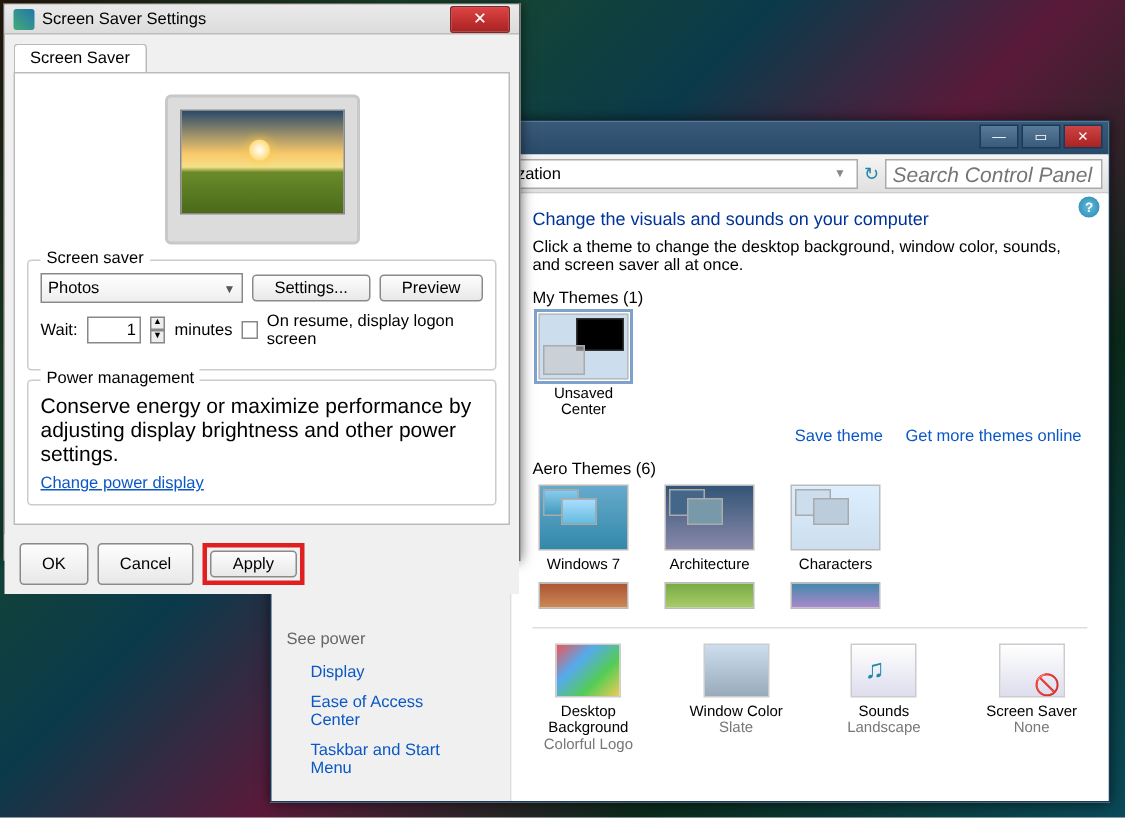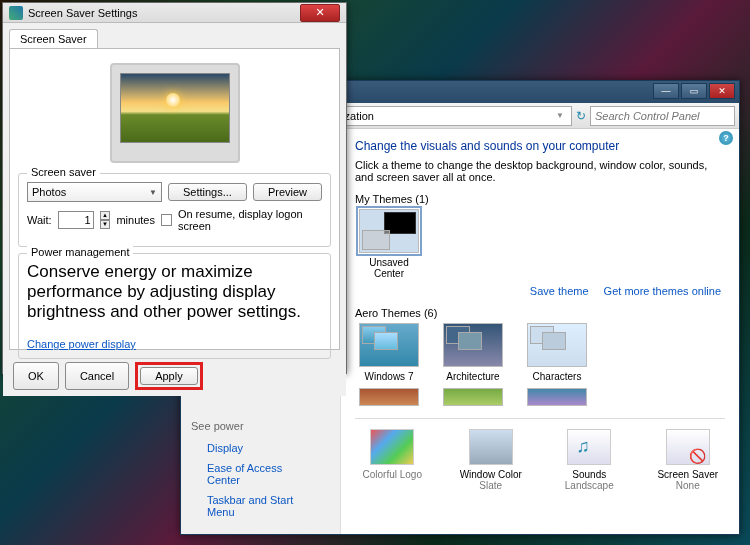--- a/index.html
+++ b/index.html
@@ -59,21 +59,21 @@
   display: flex; align-items: center;
   padding: 0 4px; font-size: 11px;
   overflow: hidden; white-space: nowrap;
 }
 .pers-addr .breadcrumb .sep { margin: 0 3px; color: #888; font-size: 8px; }
 .pers-addr .search {
   width: 145px; height: 20px;
   border: 1px solid #aaa;
   padding: 0 4px;
   color: #888; font-style: italic;
-  font-size: 11px;
+  font-size: 14px;
 }
 .pers-body { display: flex; height: calc(100% - 48px); }
 .pers-side {
   width: 160px;
   border-right: 1px solid #ddd;
   padding: 12px 10px;
   display: flex; flex-direction: column; justify-content: flex-end;
 }
 .pers-side .side-head { color: #666; margin-bottom: 6px; }
 .pers-side a { color: #0b57c4; text-decoration: none; display: block; margin: 4px 16px; cursor: pointer; }
@@ -292,20 +292,21 @@
         <div class="theme-item">
             <div class="theme-thumb" style="height:18px;background:linear-gradient(#7a4,#ac6)"></div>
           </div>
         <div class="theme-item">
             <div class="theme-thumb" style="height:18px;background:linear-gradient(#48a,#a8c)"></div>
           </div>
       </div>
       <div class="bottom-row">
         <div class="bottom-item">
           <div class="bi-icon" style="background:linear-gradient(135deg,#e55,#5ae,#5c5,#ec5)"></div>
+          <div class="bi-name">Desktop Background</div>
           <div class="bi-val">Colorful Logo</div>
         </div>
         <div class="bottom-item">
           <div class="bi-icon" style="background:linear-gradient(#cde,#9ab)"></div>
           <div class="bi-name">Window Color</div>
           <div class="bi-val">Slate</div>
         </div>
         <div class="bottom-item">
           <div class="bi-icon">
               <span style="position:absolute;left:8px;top:6px;color:#28a;font-size:18px">♫</span>
@@ -359,21 +360,21 @@
             <span>▼</span>
           </div>
         <span>minutes</span>
         <div class="checkbox"></div>
         <span>On resume, display logon screen</span>
       </div>
     </div>
 
     <div class="fieldset">
       <div class="legend">Power management</div>
-      <div style="font-size:17px; margin-bottom:16px">Conserve energy or maximize performance by adjusting display brightness and other power settings.</div>
+      <div style="font-size:14px; margin-bottom:6px">Conserve energy or maximize performance by adjusting display brightness and other power settings.</div>
       <a class="pm-link">Change power display</a>
     </div>
   </div>
   <div class="ss-buttons">
     <button class="win-btn">OK</button>
     <button class="win-btn">Cancel</button>
     <span class="apply-highlight">
       <button class="win-btn">Apply</button>
     </span>
   </div>

